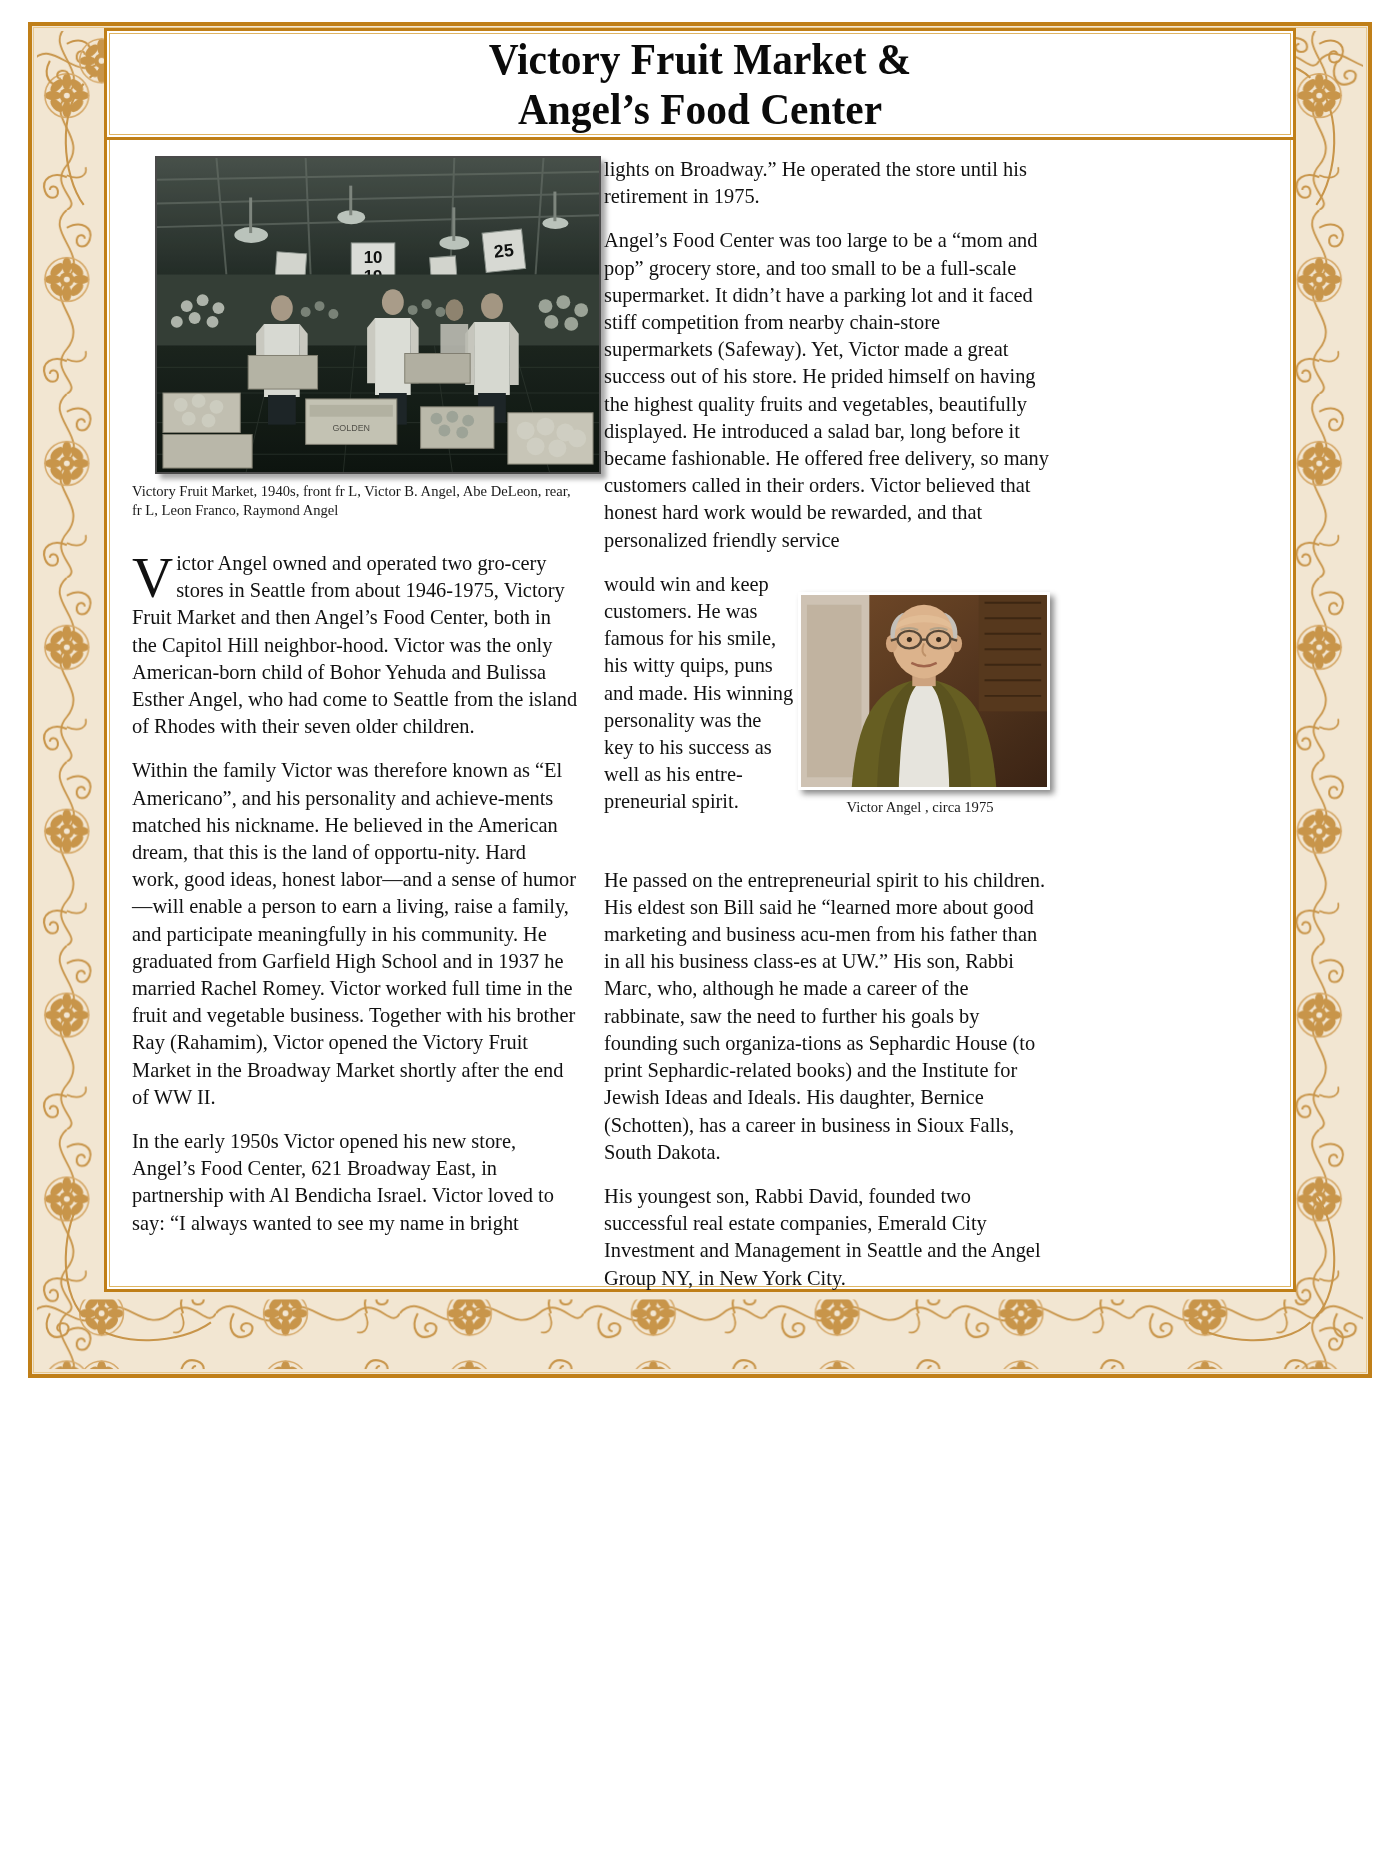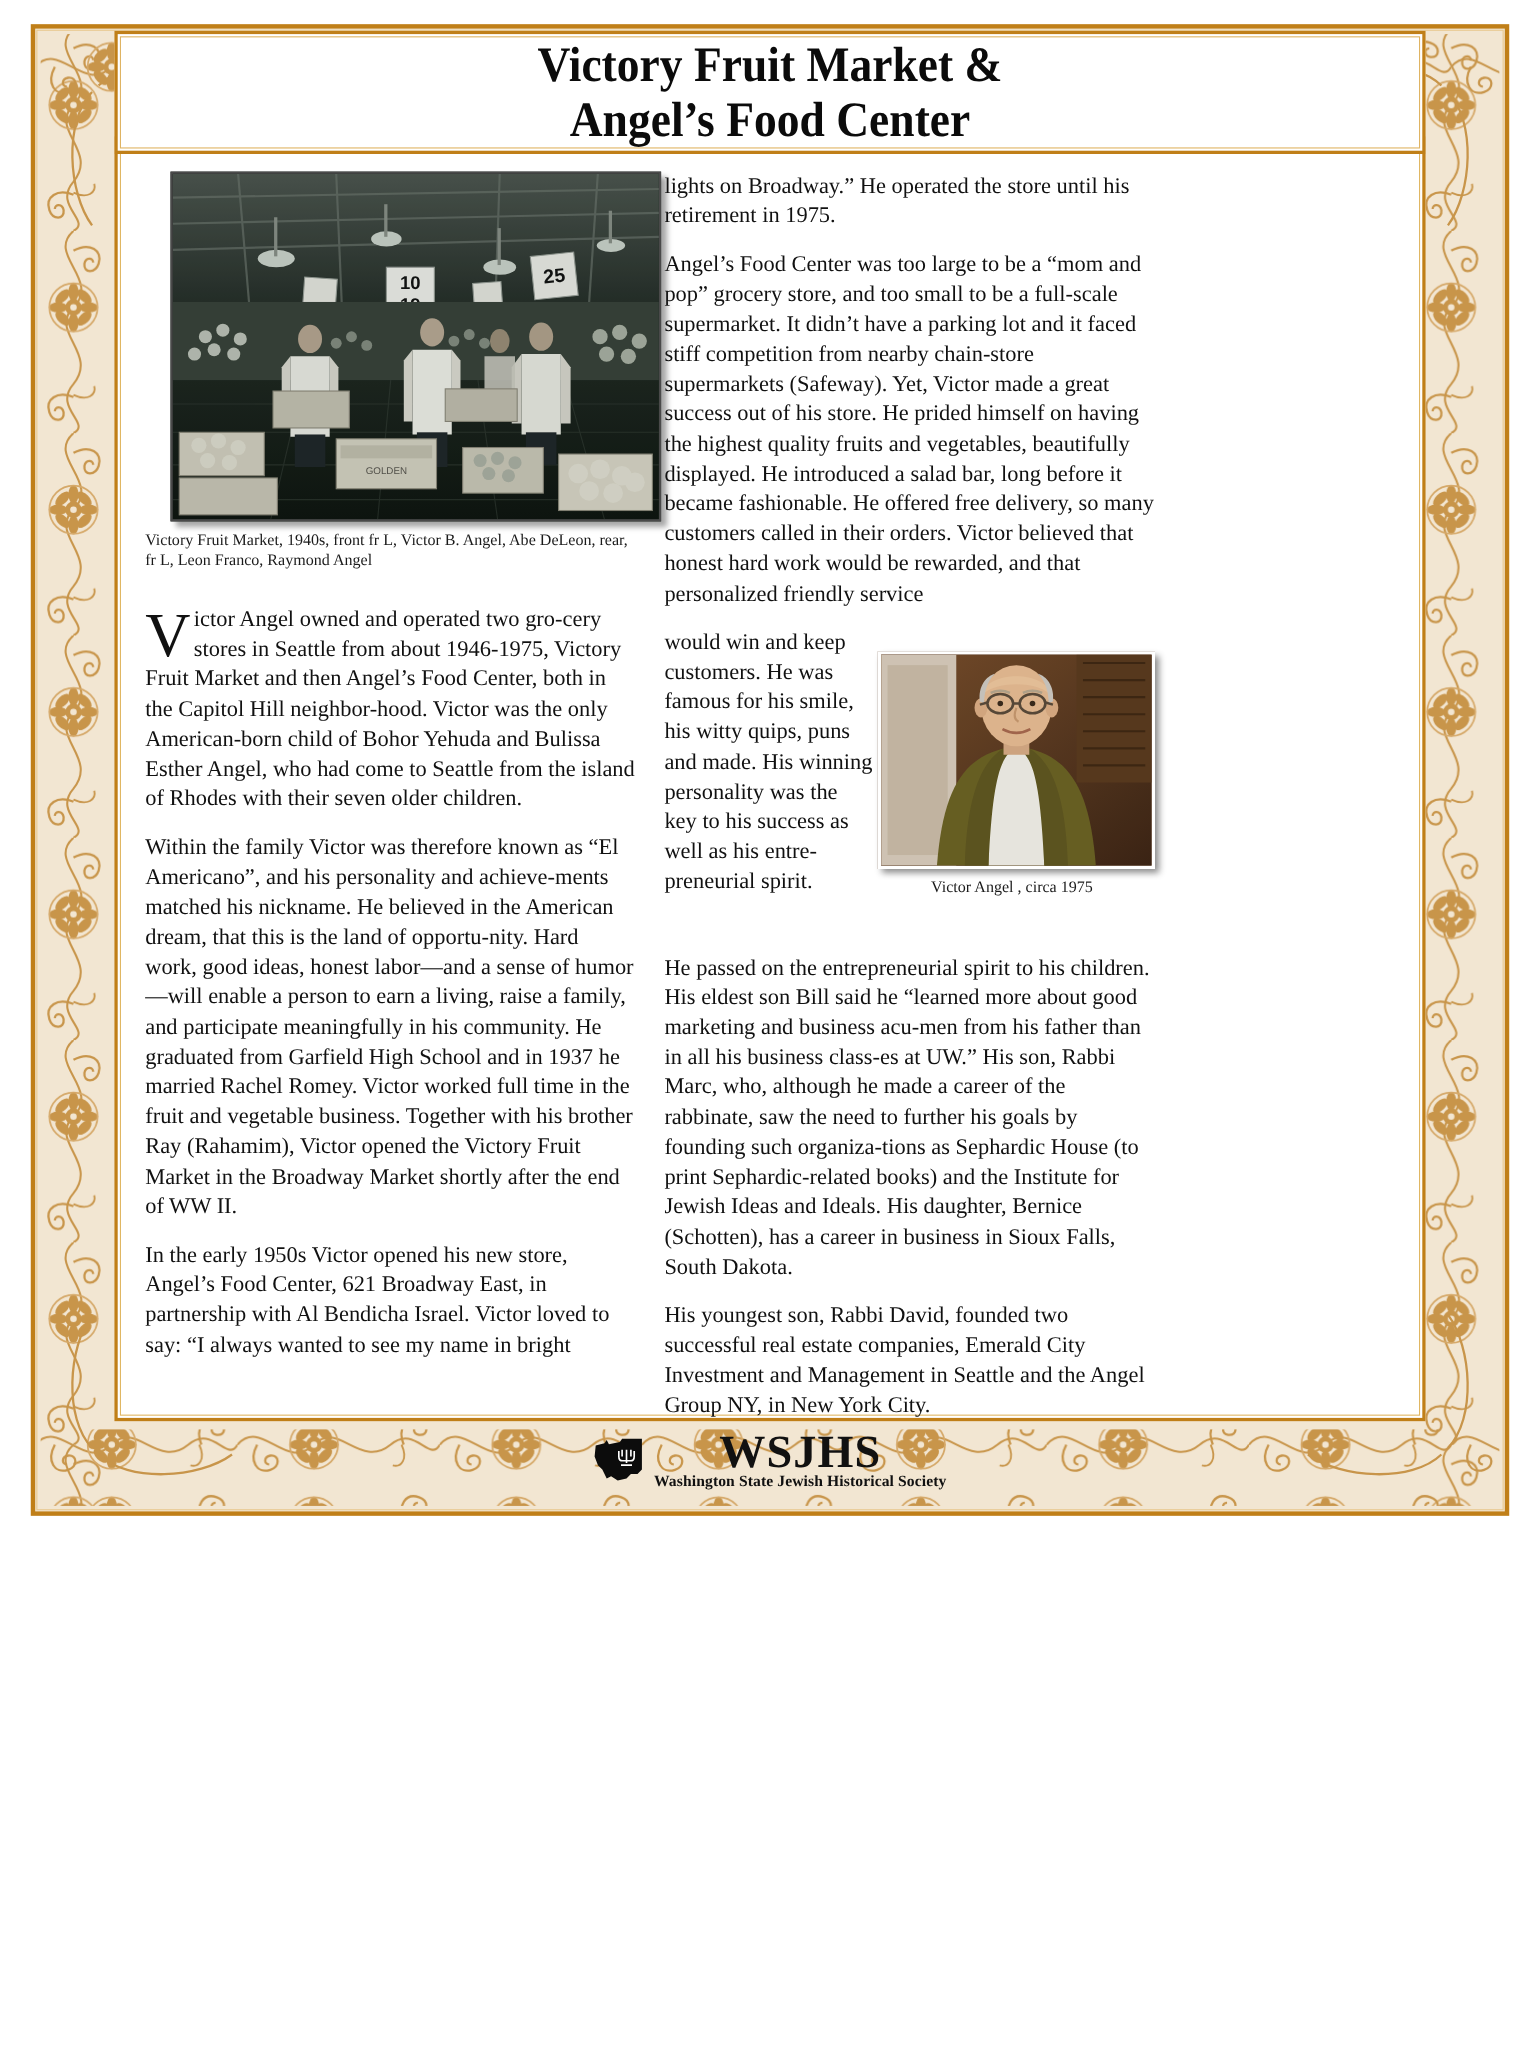--- a/index.html
+++ b/index.html
@@ -447,36 +447,20 @@
 
       <p class="body" style="width:190px;">would win and keep customers. He was famous for his smile, his witty quips, puns and made. His winning personality was the key to his success as well as his entre-preneurial spirit.</p>
       <div class="cap" style="position:absolute;right:4px;top:642px;width:252px;text-align:center;">Victor Angel , circa 1975</div>
 
       <div style="height:34px;"></div>
       <p class="body">He passed on the entrepreneurial spirit to his children. His eldest son Bill said he “learned more about good marketing and business acu-men from his father than in all his business class-es at UW.” His son, Rabbi Marc, who, although he made a career of the rabbinate, saw the need to further his goals by founding such organiza-tions as Sephardic House (to print Sephardic-related books) and the Institute for Jewish Ideas and Ideals. His daughter, Bernice (Schotten), has a career in business in Sioux Falls, South Dakota.</p>
       <p class="body tight">His youngest son, Rabbi David, founded two successful real estate companies, Emerald City Investment and Management in Seattle and the Angel Group NY, in New York City.</p>
     </div>
   </div>
 
-  <div class="logo">
-    <svg class="wa" viewBox="0 0 46 42">
-      <path d="M2 8 L10 6 L12 3 L14 7 L24 5 L26 2 L44 2 L44 30 L40 34 L34 34 L30 38 L22 40 L16 36 L12 38 L8 30 L4 26 L1 18 Z" fill="#0c0c0c"></path>
-      <g stroke="#ffffff" stroke-width="1.5" fill="none">
-        <line x1="30" y1="12" x2="30" y2="24"></line>
-        <line x1="25" y1="26" x2="35" y2="26"></line>
-        <path d="M23 13 v5 q0 4 3.5 4 h7 q3.5 0 3.5 -4 v-5"></path>
-        <path d="M26 12 v6"></path>
-          <path d="M34 12 v6"></path>
-      </g>
-    </svg>
-    <div class="ltxt">
-      <div class="big">WSJHS</div>
-      <div class="small">Washington State Jewish Historical Society</div>
-    </div>
-  </div>
 
   <div class="banner">
     <svg class="city" viewBox="0 0 1344 132" preserveAspectRatio="none">
       <defs>
         <linearGradient id="sky" x1="0" y1="0" x2="0" y2="1">
           <stop offset="0" stop-color="#ececec"></stop>
             <stop offset="1" stop-color="#9b9b9b"></stop>
         </linearGradient>
       </defs>
       <rect width="1344" height="132" fill="url(#sky)"></rect>

